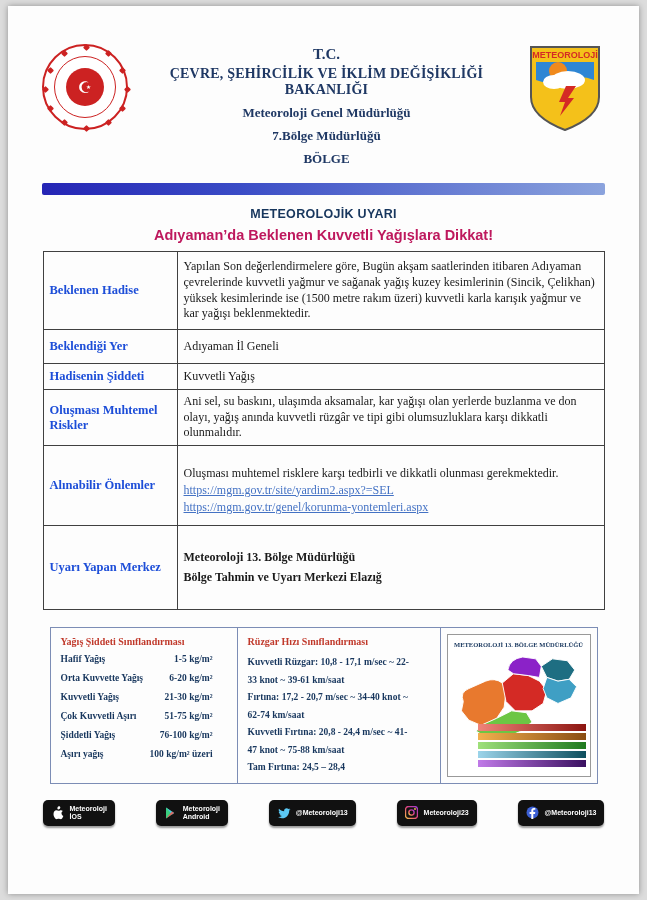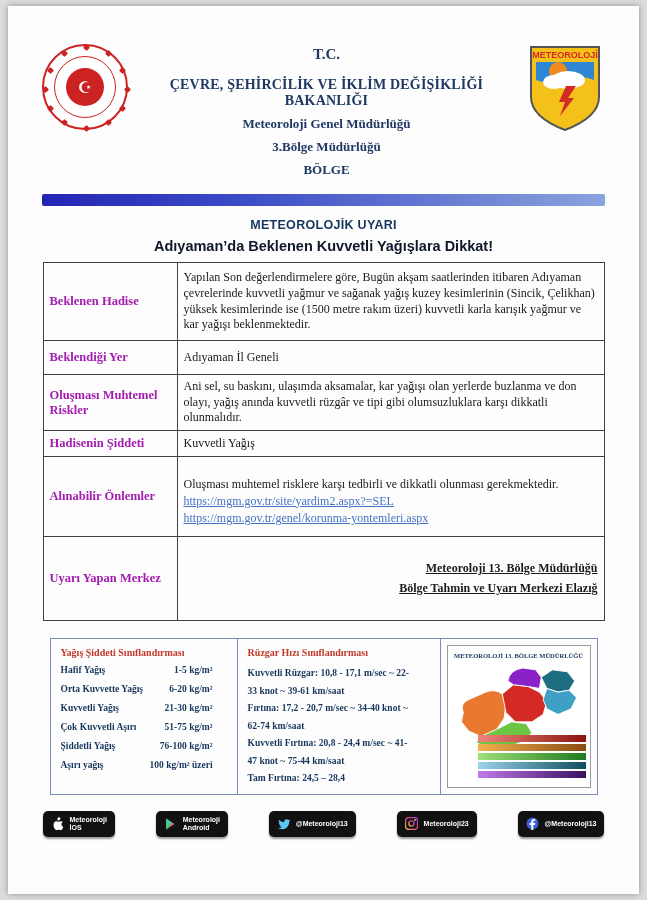--- a/index.html
+++ b/index.html
@@ -13,45 +13,45 @@
   .doc {
     position:absolute; left:8px; top:6px; width:631px; height:888px;
     background:#fdfdfd;
     box-shadow:0 0 6px rgba(0,0,0,.35);
     padding:38px 34px 10px 34px;
   }
   
   .hdr { display:flex; align-items:flex-start; justify-content:space-between; }
   .hdr-center { flex:1; text-align:center; color:#1f3864; padding-top:2px; }
   .hdr-tc { font-weight:bold; font-size:15px; }
-  .hdr-ministry { font-weight:bold; font-size:14px; margin-top:14px; letter-spacing:.2px;}
+  .hdr-ministry { font-weight:bold; font-size:14px; margin-top:3px; letter-spacing:.2px;}
   .hdr-line { font-weight:bold; font-size:13px; margin-top:7px; }
   
   .seal { width:86px; height:86px; border-radius:50%; border:2px solid #c22; position:relative; flex:0 0 auto; background:#fff;}
   .seal .inner { position:absolute; left:10px; top:10px; right:10px; bottom:10px; border-radius:50%; border:1.5px solid #c22; }
   .seal .core { position:absolute; left:22px; top:22px; right:22px; bottom:22px; border-radius:50%; background:#c22; display:flex; align-items:center; justify-content:center; color:#fff; font-size:16px;}
   .seal .star { position:absolute; width:5px; height:5px; background:#c22; border-radius:1px; transform:rotate(45deg); }
   
   .shield-wrap { width:80px; flex:0 0 auto; display:flex; justify-content:center;}
   svg.shield { width:74px; height:88px; }
   
   .blue-bar { height:12px; margin-top:16px; border-radius:2px;
     background:linear-gradient(90deg,#2525b5 0%,#3a4cc6 35%,#8ba3dd 100%); }
   .met-uyari { text-align:center; font-family:"Liberation Sans",sans-serif; font-weight:bold; font-size:12.5px; color:#17365d; margin-top:12px; letter-spacing:.3px;}
   
   table.info { border-collapse:collapse; margin:10px auto 0 auto; width:550px; }
   table.info td { border:1px solid #404040; font-size:12px; text-align:center; vertical-align:middle; height:36px; padding:2px 6px;}
   table.info td.lbl { font-weight:bold; }
-  .warn-title { text-align:center; color:#0f172a; font-family:"Liberation Sans",sans-serif; font-weight:bold; font-size:14.5px; margin-top:6px; }
+  .warn-title { text-align:center; color:#be185d; font-family:"Liberation Sans",sans-serif; font-weight:bold; font-size:14.5px; margin-top:6px; }
   
   table.main { border-collapse:collapse; width:562px; margin:8px auto 0 auto; }
   table.main td { border:1px solid #404040; vertical-align:middle; padding:3px 6px; font-size:12px; }
-  table.main td.lbl { width:134px; color:#a21caf; font-weight:bold; font-size:12.5px; }
+  table.main td.lbl { width:134px; color:#1d4ed8; font-weight:bold; font-size:12.5px; }
   table.main td.val p { line-height:1.3; }
-  td.center-val { text-align:right; font-weight:bold; font-size:12.5px;text-decoration:underline; }
+  td.center-val { text-align:left; font-weight:bold; font-size:12.5px; }
   td.center-val p { margin:4px 0; }
   a.doc-link { color:#4472c4; text-decoration:underline; display:block; font-size:12px; line-height:1.45;}
   .bold-val { font-weight:bold; font-size:12.5px; }
   
   .class-wrap { display:flex; width:548px; margin:17px auto 0 auto; border:1.5px solid #7c8db5; }
   .class-col { padding:8px 24px 6px 10px; }
   .class-col.rain { width:189px; border-right:1.5px solid #7c8db5; }
   .class-col.wind { width:205px; border-right:1.5px solid #7c8db5; }
   .class-col.map-col { flex:1; padding:6px; }
   .class-title { color:#c0392b; font-weight:bold; font-size:10px; margin-bottom:7px; }
@@ -85,21 +85,21 @@
         <span class="star" style="left:18px;top:74px"></span>
       <span class="star" style="left:62px;top:74px"></span>
         <span class="star" style="left:40px;top:80px"></span>
       <span class="inner"></span>
       <span class="core">☪</span>
     </div>
     <div class="hdr-center">
       <div class="hdr-tc">T.C.</div>
       <div class="hdr-ministry">ÇEVRE, ŞEHİRCİLİK VE İKLİM DEĞİŞİKLİĞİ BAKANLIĞI</div>
       <div class="hdr-line">Meteoroloji Genel Müdürlüğü</div>
-      <div class="hdr-line">3.Bölge Müdürlüğü</div>
+      <div class="hdr-line">7.Bölge Müdürlüğü</div>
       <div class="hdr-line">BÖLGE</div>
     </div>
     <div class="shield-wrap">
       <svg class="shield" viewBox="0 0 74 88">
         <path d="M3 3 h68 v50 q0 20 -34 33 q-34 -13 -34 -33 Z" fill="#f4c11a" stroke="#555" stroke-width="2"></path>
         <rect x="6" y="5" width="62" height="12" fill="#f4c11a"></rect>
         <text x="37" y="14" text-anchor="middle" font-size="9" font-weight="bold" fill="#d42a25" font-family="Liberation Sans,sans-serif">METEOROLOJİ</text>
         <path d="M8 18 h58 v18 q-14 -6 -29 0 q-15 6 -29 0 Z" fill="#2e86d4"></path>
         <circle cx="30" cy="27" r="9" fill="#f08a1d"></circle>
         <ellipse cx="40" cy="36" rx="17" ry="9" fill="#fff"></ellipse>
@@ -121,29 +121,29 @@
         <tr style="height:78px">
       <td class="lbl">Beklenen Hadise</td>
       <td class="val">
             <p>Yapılan Son değerlendirmelere göre, Bugün akşam saatlerinden itibaren Adıyaman çevrelerinde kuvvetli yağmur ve sağanak yağış kuzey kesimlerinin (Sincik, Çelikhan) yüksek kesimlerinde ise (1500 metre rakım üzeri) kuvvetli karla karışık yağmur ve kar yağışı beklenmektedir.</p>
           </td>
     </tr>
     <tr style="height:34px">
       <td class="lbl">Beklendiği Yer</td>
       <td class="val">Adıyaman İl Geneli</td>
     </tr>
+    <tr style="height:26px">
+      <td class="lbl">Hadisenin Şiddeti</td>
+      <td class="val">Kuvvetli Yağış</td>
+    </tr>
     <tr style="height:56px">
       <td class="lbl">Oluşması Muhtemel Riskler</td>
       <td class="val">
             <p>Ani sel, su baskını, ulaşımda aksamalar,  kar yağışı olan yerlerde buzlanma ve don olayı, yağış anında kuvvetli rüzgâr ve tipi gibi olumsuzluklara karşı dikkatli olunmalıdır.</p>
           </td>
-    </tr>
-    <tr style="height:26px">
-      <td class="lbl">Hadisenin Şiddeti</td>
-      <td class="val">Kuvvetli Yağış</td>
     </tr>
     <tr style="height:80px">
       <td class="lbl">Alınabilir Önlemler</td>
       <td class="val" style="vertical-align:top;padding-top:20px">
         <p>Oluşması muhtemel risklere karşı tedbirli ve dikkatli olunması gerekmektedir.</p>
         <a class="doc-link" href="#">https://mgm.gov.tr/site/yardim2.aspx?=SEL</a>
         <a class="doc-link" href="#">https://mgm.gov.tr/genel/korunma-yontemleri.aspx</a>
       </td>
     </tr>
     <tr style="height:84px">
@@ -183,21 +183,21 @@
       <div class="rain-row">
         <span>Aşırı yağış</span>
         <span>100 kg/m² üzeri</span>
       </div>
     </div>
 
     <div class="class-col wind">
       <div class="class-title">Rüzgar Hızı Sınıflandırması</div>
       <div class="wind-item">Kuvvetli Rüzgar: 10,8 - 17,1 m/sec ~ 22-33 knot ~ 39-61 km/saat</div>
       <div class="wind-item">Fırtına: 17,2 - 20,7 m/sec ~ 34-40 knot ~ 62-74 km/saat</div>
-      <div class="wind-item">Kuvvetli Fırtına: 20,8 - 24,4 m/sec ~ 41-47 knot ~ 75-44 km/saat</div>
+      <div class="wind-item">Kuvvetli Fırtına: 20,8 - 24,4 m/sec ~ 41-47 knot ~ 75-88 km/saat</div>
       <div class="wind-item">Tam Fırtına: 24,5 – 28,4</div>
     </div>
 
     <div class="class-col map-col">
       <div class="map-box">
         <div class="map-title">METEOROLOJİ 13. BÖLGE MÜDÜRLÜĞÜ</div>
         <svg class="map" viewBox="0 0 140 120">
 
           <path d="M10 52 Q6 42 16 38 L34 30 Q44 26 52 32 L56 42 54 58 46 70 30 78 16 72 8 62 Z" stroke="#fff" stroke-width="1" fill="#e8792e"></path>
 

